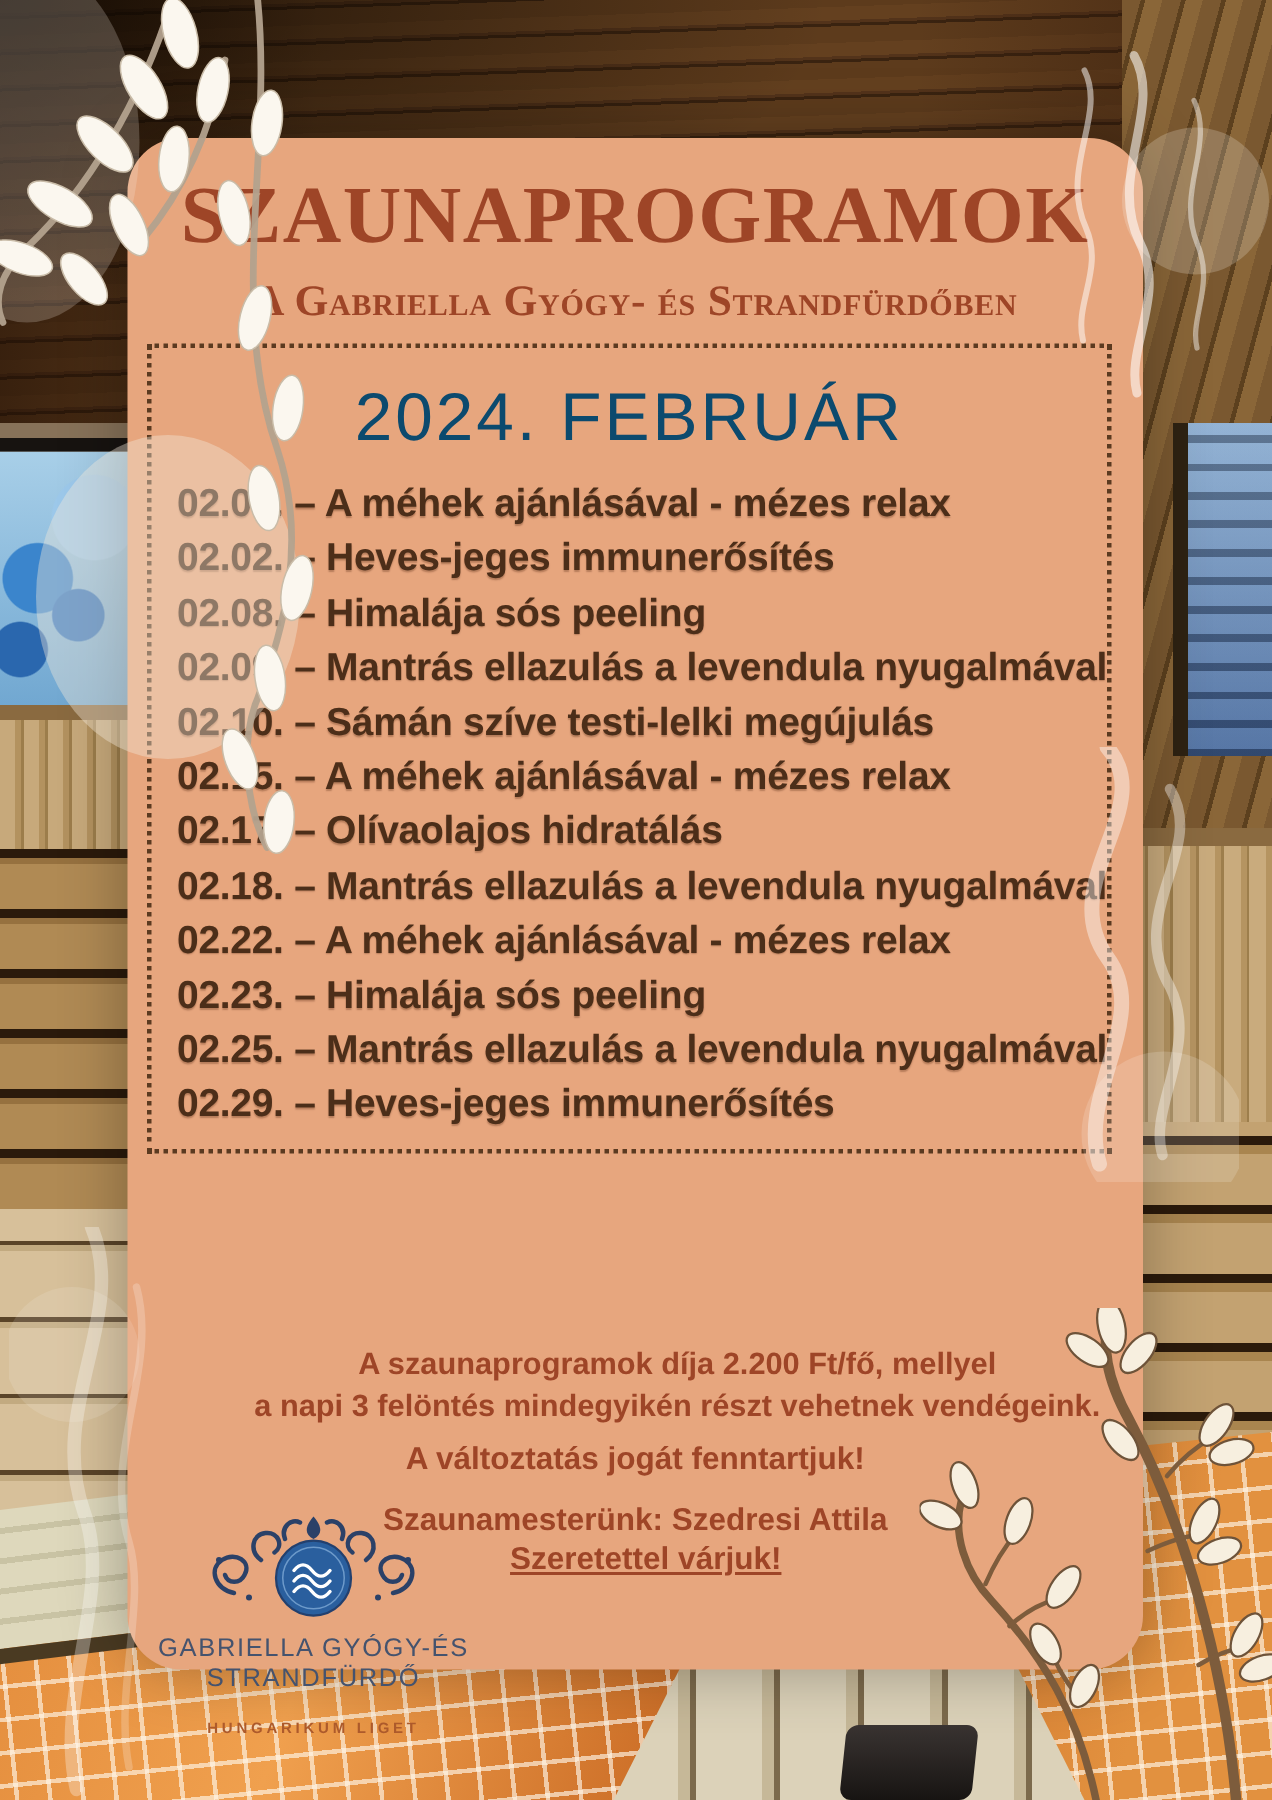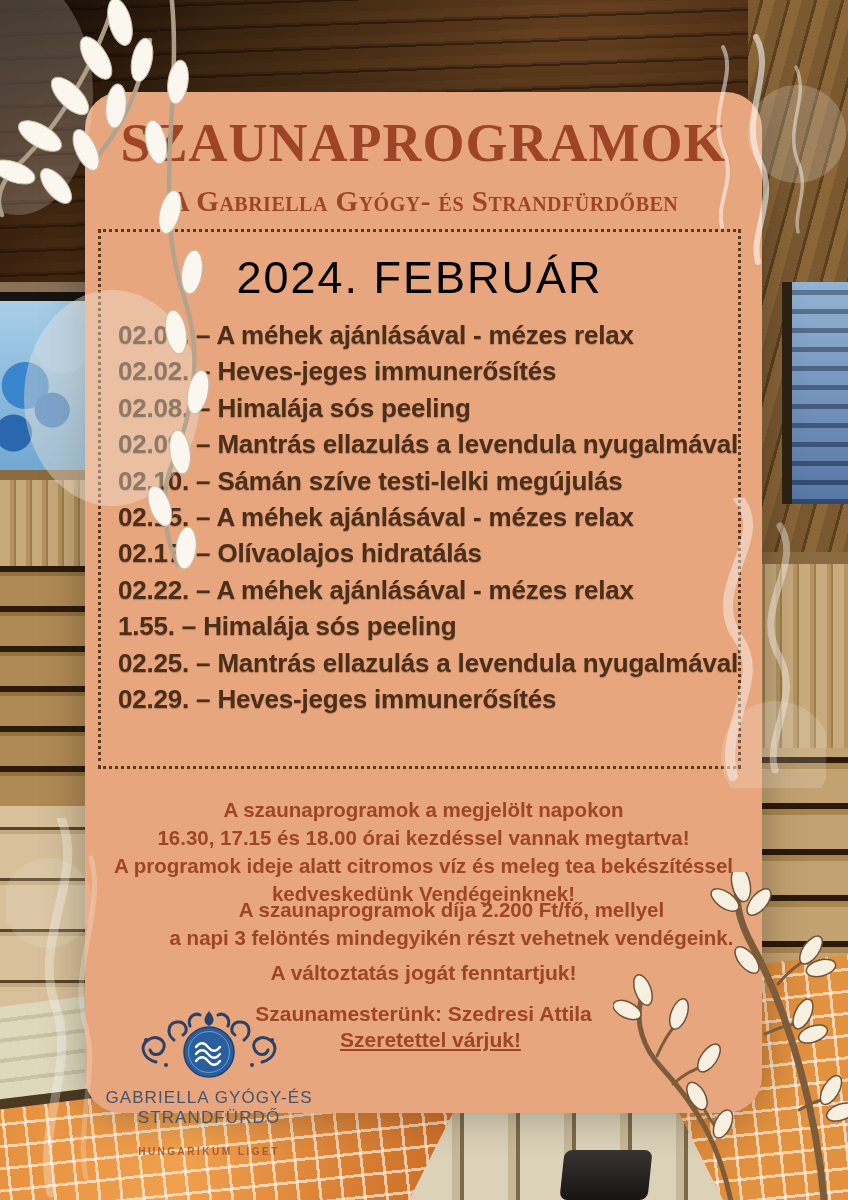--- a/index.html
+++ b/index.html
@@ -58,21 +58,21 @@
     background:var(--card-bg,#e7a67e);border-radius:36px;box-shadow:0 0 45px rgba(0,0,0,.3);}
   .title{position:absolute;top:22px;left:0;width:100%;text-align:center;
     font-family:"Liberation Serif",serif;font-weight:bold;font-size:54px;line-height:1.1;
     letter-spacing:1px;color:var(--accent,#9e4527);}
   .subtitle{position:absolute;top:93px;left:0;width:100%;text-align:center;
     font-family:"Liberation Serif",serif;font-weight:bold;font-size:29px;
     font-variant:small-caps;letter-spacing:.5px;color:var(--accent,#9e4527);}
   .program-box{position:absolute;top:137px;left:13px;width:643px;height:540px;
     border:3px dotted var(--dotted,#5b3a20);box-sizing:border-box;}
   .month{margin-top:20px;text-align:center;font-size:45px;font-weight:400;
-    letter-spacing:2px;color:#000000;}
+    letter-spacing:2px;color:#0c4a6e;}
   .program-list{margin:13px 0 0 17px;}
   .row{font-size:26px;font-weight:bold;line-height:36.4px;letter-spacing:-.2px;
     color:var(--body,#4c2e19);text-shadow:0 1px 1px rgba(60,20,0,.28);white-space:nowrap;}
   .info,.price{position:absolute;left:0;width:100%;text-align:center;font-weight:bold;
     font-size:20.5px;line-height:28px;color:var(--accent,#a3512c);}
   .info{top:704px;} .price{top:804px;padding-left:28px;}
   .notice,.master{position:absolute;left:0;width:100%;text-align:center;font-weight:bold;
     font-size:21px;color:var(--accent,#a3512c);}
   .notice{top:869px;} .master{top:910px;}
   .logo{position:absolute;left:8px;top:918px;width:232px;text-align:center;}
@@ -120,33 +120,28 @@
     <div class="program-box">
       <div class="month">2024. FEBRUÁR</div>
       <div class="program-list">
         <div class="row">02.01. – A méhek ajánlásával - mézes relax</div>
         <div class="row">02.02. – Heves-jeges immunerősítés</div>
         <div class="row">02.08. – Himalája sós peeling</div>
         <div class="row">02.09. – Mantrás ellazulás a levendula nyugalmával</div>
         <div class="row">02.10. – Sámán szíve testi-lelki megújulás</div>
         <div class="row">02.15. – A méhek ajánlásával - mézes relax</div>
         <div class="row">02.17. – Olívaolajos hidratálás</div>
+        <div class="row">02.18. – Mantrás ellazulás a levendula nyugalmával</div>
         <div class="row">02.22. – A méhek ajánlásával - mézes relax</div>
-        <div class="row">1.55. – Himalája sós peeling</div>
+        <div class="row">02.23. – Himalája sós peeling</div>
         <div class="row">02.25. – Mantrás ellazulás a levendula nyugalmával</div>
         <div class="row">02.29. – Heves-jeges immunerősítés</div>
       </div>
     </div>
 
-    <div class="info">
-      <div>A szaunaprogramok a megjelölt napokon</div>
-      <div>16.30, 17.15 és 18.00 órai kezdéssel vannak megtartva!</div>
-      <div>A programok ideje alatt citromos víz és meleg tea bekészítéssel</div>
-      <div>kedveskedünk Vendégeinknek!</div>
-    </div>
 
     <div class="price">
       <div>A szaunaprogramok díja 2.200 Ft/fő, mellyel</div>
       <div>a napi 3 felöntés mindegyikén részt vehetnek vendégeink.</div>
     </div>
 
     <div class="notice">A változtatás jogát fenntartjuk!</div>
     <div class="master">Szaunamesterünk: Szedresi Attila</div>
 
     <div class="logo">

